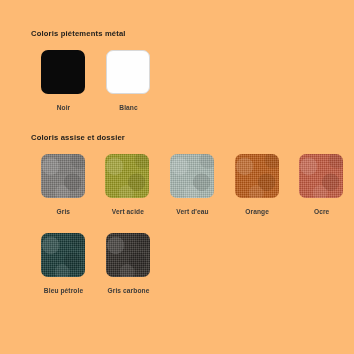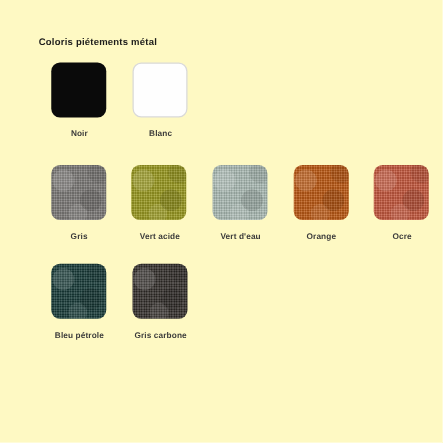--- a/index.html
+++ b/index.html
@@ -11,21 +11,21 @@
     height: 354px;
     background: #ffffff;
     font-family: "Liberation Sans", sans-serif;
     overflow: hidden;
   }
 
   .page {
     position: relative;
     width: 354px;
     height: 354px;
-    background: #fef9c3;
+    background: #fdba74;
     box-sizing: border-box;
     padding: 0;
   }
 
   .section {
     padding-left: 31px;
   }
 
   .section-metal { padding-top: 28px; }
   .section-fabric { padding-top: 19px; }
@@ -128,20 +128,21 @@
         <div class="swatch-label">Noir</div>
       </div>
       <div class="swatch-cell">
         <div class="swatch-chip bordered" style="background-color: rgb(254, 254, 254);"></div>
         <div class="swatch-label">Blanc</div>
       </div>
     </div>
   </div>
 
   <div class="section section-fabric">
+    <div class="section-title">Coloris assise et dossier</div>
 
     <div class="swatch-row">
       <div class="swatch-cell">
         <div class="swatch-chip fabric" style="background-color: rgb(125, 123, 120);"></div>
         <div class="swatch-label">Gris</div>
       </div>
       <div class="swatch-cell">
         <div class="swatch-chip fabric" style="background-color: rgb(154, 154, 34);"></div>
         <div class="swatch-label">Vert acide</div>
       </div>

